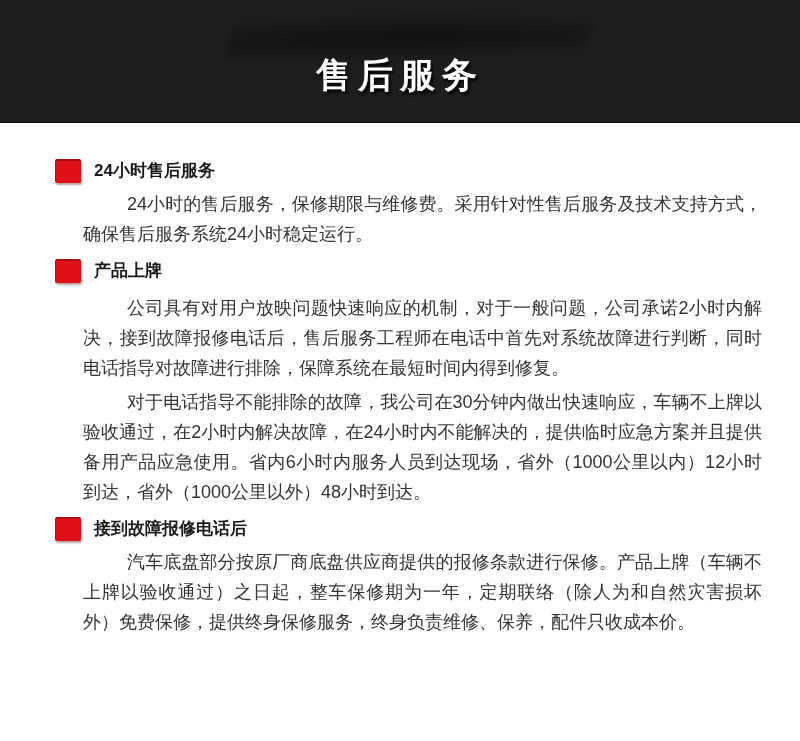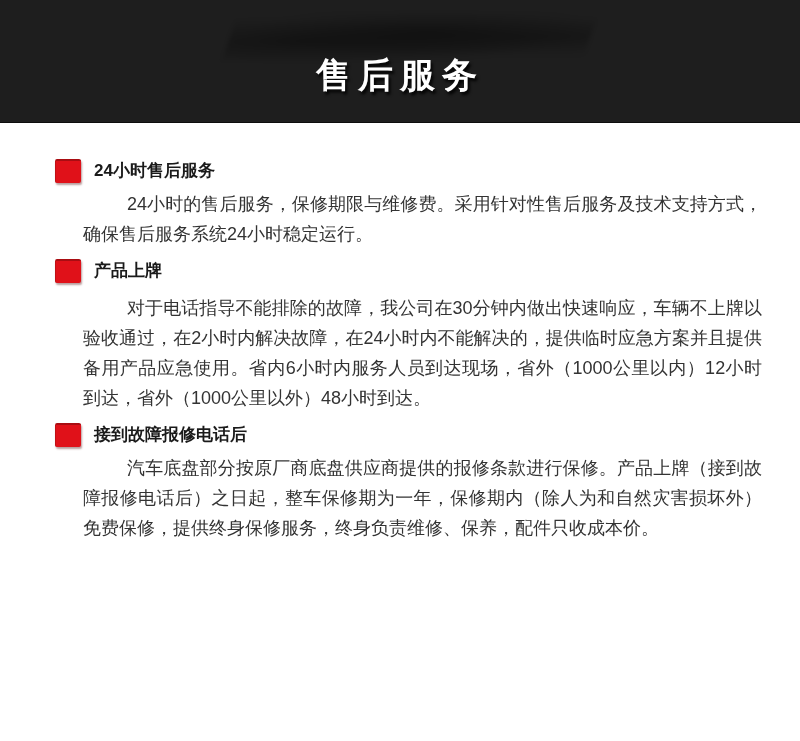--- a/index.html
+++ b/index.html
@@ -111,25 +111,26 @@
     </div>
 
     <div class="section">
       <div class="head-row">
         <span class="bullet" style="background: rgb(224, 17, 25);"></span>
         <span class="heading">产品上牌</span>
       </div>
     </div>
 
     <div class="section">
+      <p class="para">公司具有对用户放映问题快速响应的机制，对于一般问题，公司承诺2小时内解决，接到故障报修电话后，售后服务工程师在电话中首先对系统故障进行判断，同时电话指导对故障进行排除，保障系统在最短时间内得到修复。</p>
       <p class="para">对于电话指导不能排除的故障，我公司在30分钟内做出快速响应，车辆不上牌以验收通过，在2小时内解决故障，在24小时内不能解决的，提供临时应急方案并且提供备用产品应急使用。省内6小时内服务人员到达现场，省外（1000公里以内）12小时到达，省外（1000公里以外）48小时到达。</p>
     </div>
 
     <div class="section">
       <div class="head-row">
         <span class="bullet" style="background: rgb(224, 17, 25);"></span>
         <span class="heading">接到故障报修电话后</span>
       </div>
-      <p class="para">汽车底盘部分按原厂商底盘供应商提供的报修条款进行保修。产品上牌（接到故障报修电话后）之日起，整车保修期为一年，保修期内（除人为和自然灾害损坏外）免费保修，提供终身保修服务，终身负责维修、保养，配件只收成本价。</p>
+      <p class="para">汽车底盘部分按原厂商底盘供应商提供的报修条款进行保修。产品上牌（车辆不上牌以验收通过）之日起，整车保修期为一年，定期联络（除人为和自然灾害损坏外）免费保修，提供终身保修服务，终身负责维修、保养，配件只收成本价。</p>
     </div>
 
   </div>
 </div>
 
 </body></html>

